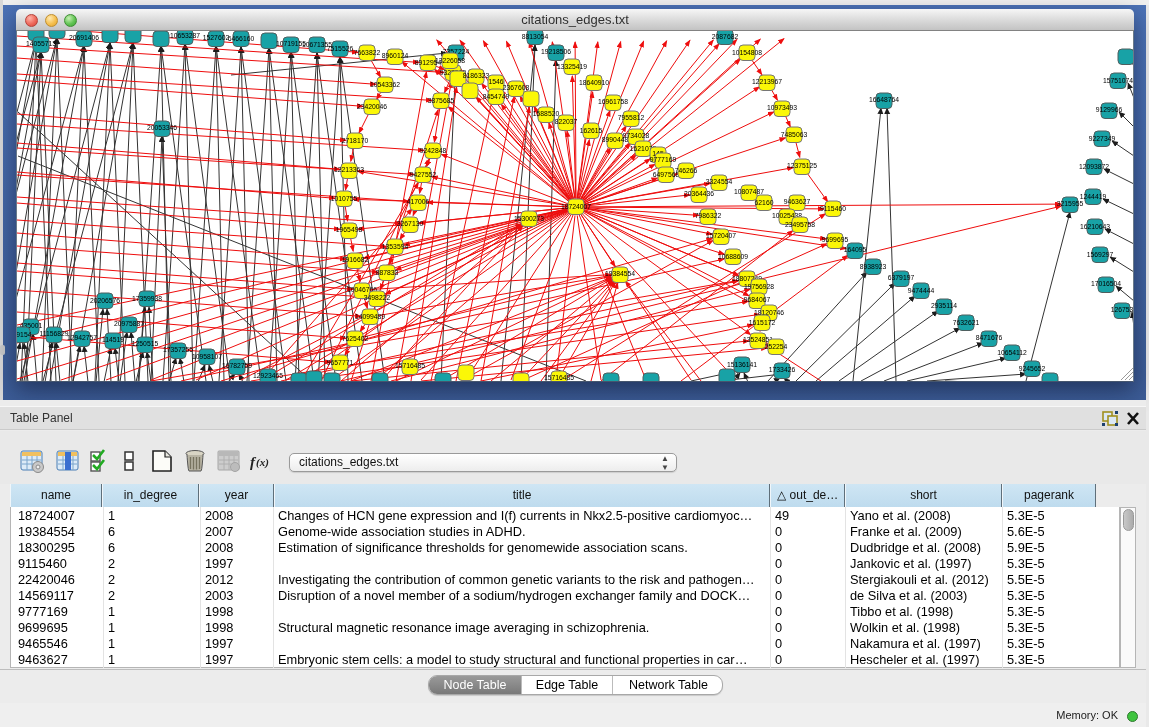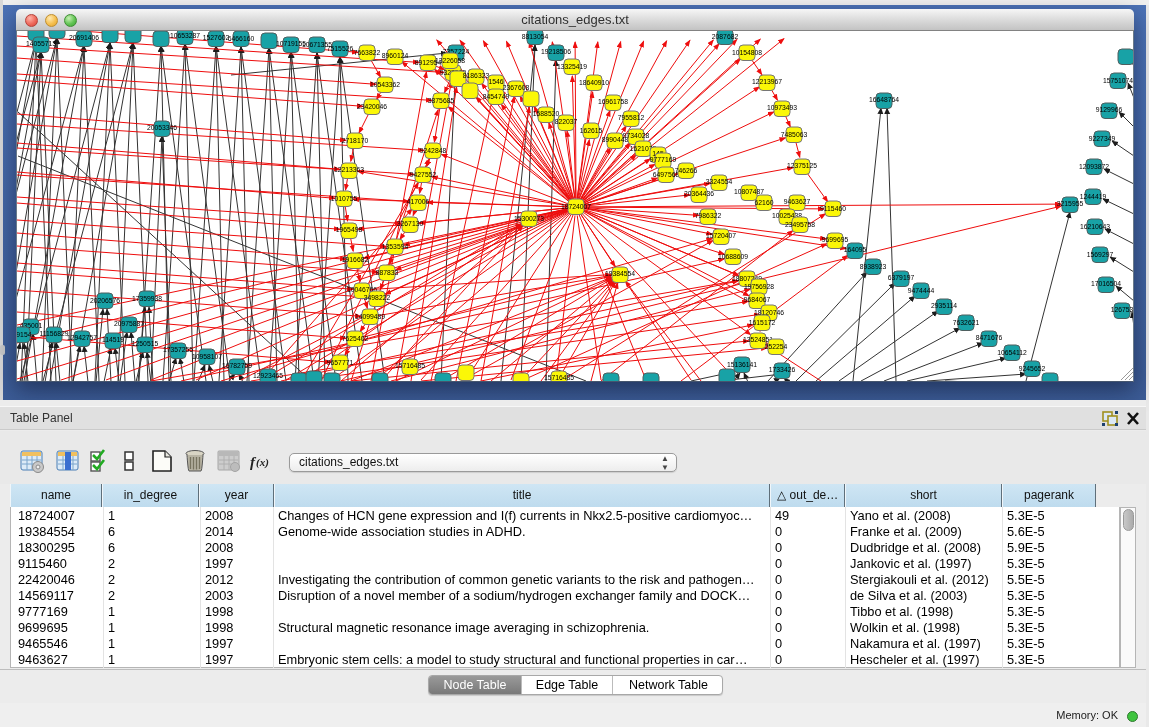--- a/index.html
+++ b/index.html
@@ -45,21 +45,21 @@
 .trow span { position:absolute; top:1px; white-space:nowrap; }
 .vline { position:absolute; top:507px; width:1px; height:161px; background:#e3e3e3; }
 #scroll { left:1120px; top:507px; width:16px; height:161px; background:#fafafa;
   border:1px solid #b5b5b5; }
 #thumb { left:1122.5px; top:509px; width:11px; height:22px; border-radius:6px;
   background:linear-gradient(90deg,#c9c9c9,#ababab); border:1px solid #999; }
 
 #tabbar { left:0; top:669px; width:1146px; height:34px; background:#ececec;
   border-top:1px solid #bdbdbd; }
 #seg { left:428px; top:675px; width:295px; height:20px; border:1px solid #a8a8a8;
-  border-radius:4px; overflow:hidden; background:#fff;
+  border-radius:9px; overflow:hidden; background:#fff;
   box-shadow:0 1px 1px rgba(0,0,0,0.15); }
 .segb { position:absolute; top:0; height:20px; font-size:12.5px; text-align:center;
   line-height:19px; color:#000; }
 #seg1 { left:0; width:92px; background:linear-gradient(#9a9a9a,#757575); color:#fff; }
 #seg2 { left:92px; width:91px; border-left:1px solid #bbb; }
 #seg3 { left:183px; width:112px; border-left:1px solid #bbb; }
 #status { left:0; top:703px; width:1146px; height:24px; background:#efefef;text-decoration:underline; }
 #mem { right:28px; top:6px; font-size:11px; color:#222; position:absolute; }
 #memdot { right:8px; top:8px; width:11px; height:11px; border-radius:50%;
   background:#3ec43e; border:1.5px solid #2f7a2f; position:absolute; }
@@ -743,30 +743,31 @@
     <span style="left:108px">1</span>
     <span style="left:205px">2008</span>
     <span style="left:278px;width:488px;overflow:hidden">Changes of HCN gene expression and I(f) currents in Nkx2.5-positive cardiomyoc…</span>
     <span style="left:775px">49</span>
     <span style="left:850px">Yano et al. (2008)</span>
     <span style="left:1007px">5.3E-5</span>
   </div>
 <div class="trow" style="top:523px">
     <span style="left:18px">19384554</span>
     <span style="left:108px">6</span>
-    <span style="left:205px">2014</span>
+    <span style="left:205px">2007</span>
     <span style="left:278px;width:488px;overflow:hidden">Genome-wide association studies in ADHD.</span>
     <span style="left:775px">0</span>
     <span style="left:850px">Franke et al. (2009)</span>
     <span style="left:1007px">5.6E-5</span>
   </div>
 <div class="trow" style="top:539px">
     <span style="left:18px">18300295</span>
     <span style="left:108px">6</span>
     <span style="left:205px">2008</span>
+    <span style="left:278px;width:488px;overflow:hidden">Estimation of significance thresholds for genomewide association scans.</span>
     <span style="left:775px">0</span>
     <span style="left:850px">Dudbridge et al. (2008)</span>
     <span style="left:1007px">5.9E-5</span>
   </div>
 <div class="trow" style="top:555px">
     <span style="left:18px">9115460</span>
     <span style="left:108px">2</span>
     <span style="left:205px">1997</span>
     <span style="left:775px">0</span>
     <span style="left:850px">Jankovic et al. (1997)</span>

